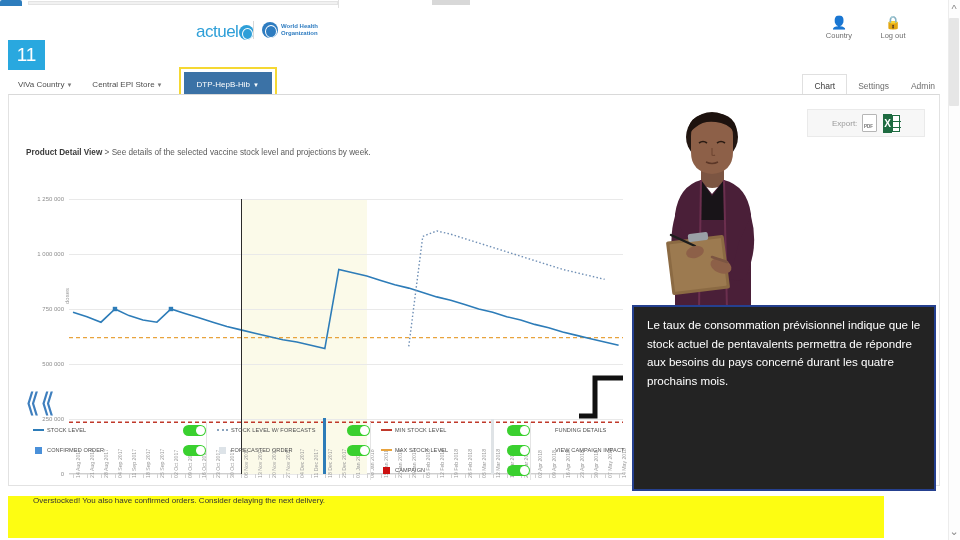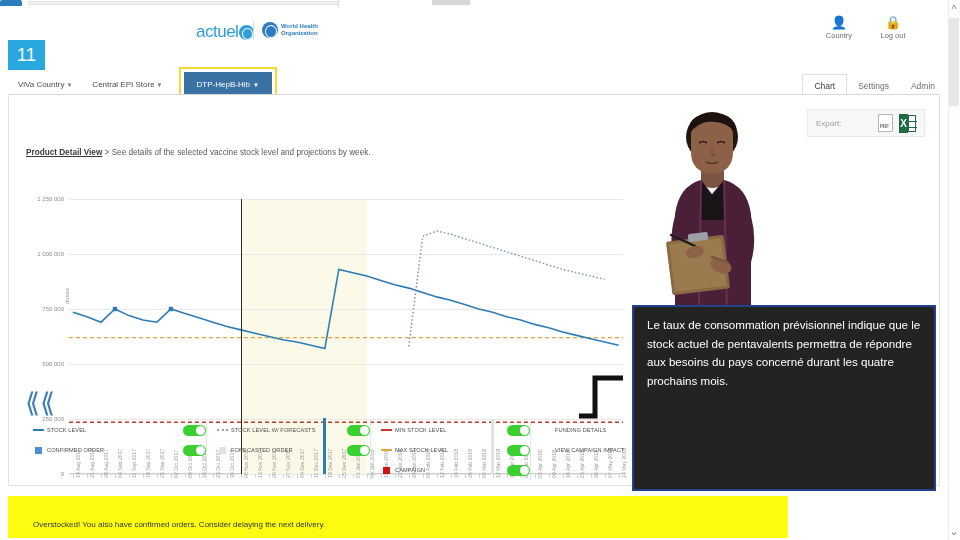--- a/index.html
+++ b/index.html
@@ -66,33 +66,33 @@
   .tab { font-size:8.5px; color:#6e6e6e; padding:6px 11px; cursor:pointer;}
   .tab.active { background:#fff; border:1px solid #e0e0e0; border-bottom:none; color:#3e3e3e;}
 
   
   .card {
     position:absolute; left:8px; top:94px; width:932px; height:392px;
     background:#fff; border:1px solid #e2e2e2; border-top:1px solid #d9d9d9;
   }
   .exportbox {
     position:absolute; right:14px; top:14px; width:118px; height:28px;
-    background:#f7f7f7; border:1px solid #eaeaea; display:flex; align-items:center; padding:0 8px;
+    background:#f7f7f7; border:1px solid #eaeaea; display:flex; align-items:center; padding:0 24px;
   }
   .exportlbl{ font-size:8px; color:#9a9a9a; flex:1;}
   .pdf-ico{ width:15px; height:18px; background:#fff; border:1.3px solid #b5b5b5; border-radius:1px; position:relative; margin-right:6px;}
   .pdf-ico:after{content:"PDF"; position:absolute; left:1px; bottom:2px; font-size:4.5px; font-weight:bold; color:#6d6d6d;}
   .xls-ico{ width:17px; height:19px; background:#fff; position:relative;}
   .xls-ico .xl{ position:absolute; left:0; top:0; width:9px; height:19px; background:#1e6b41; color:#fff; font-size:10px; font-weight:bold; text-align:center; line-height:19px;}
   .xls-ico .grid{ position:absolute; left:9px; top:1px; width:8px; height:17px; border:1px solid #1e6b41;}
   .xls-ico .grid:before{content:""; position:absolute; left:0; top:5px; width:8px; height:1px; background:#1e6b41;}
   .xls-ico .grid:after{content:""; position:absolute; left:0; top:11px; width:8px; height:1px; background:#1e6b41;}
 
   .pdv { position:absolute; left:17px; top:52px; font-size:8.2px; line-height:12px; color:#5a5a5a; width:600px;}
-  .pdv b { color:#3a3a3a;text-decoration:underline; }
+  .pdv b { color:#3a3a3a; }
 
   
   .plot { position:absolute; left:60px; top:104px; width:554px; height:275px; }
   .ylabel {
     position:absolute; left:-5px; top:105px; font-size:6px; color:#9a9a9a;
     transform:rotate(-90deg); transform-origin:left top; white-space:nowrap;
   }
   .ytick { position:absolute; right:100%; margin-right:5px; font-size:6px; color:#8d8d8d; white-space:nowrap; transform:translateY(-50%);}
   .gridline { position:absolute; left:0; width:554px; height:1px; background:#e9e9e9;}
   .forecast-band { position:absolute; top:0; height:275px; background:#fbfae9;}
@@ -118,22 +118,22 @@
   .legmark { width:12px; margin-right:3px; display:flex; align-items:center; justify-content:center; height:10px;}
   .toggle { width:23px; height:11px; border-radius:6px; position:relative; cursor:pointer;}
   .toggle .knob{ position:absolute; top:1px; width:9px; height:9px; border-radius:50%; background:#fff;}
   .toggle.on { background:#3ad02f; }
   .toggle.on .knob{ right:1px; }
   .toggle.off { background:#fff; border:1px solid #cfcfcf;}
   .toggle.off .knob{ left:1px; top:0px; border:1px solid #dcdcdc;}
 
   
   .warning {
-    position:absolute; left:8px; top:496px; width:780px; height:42px;
-    background:#fdfd12; font-size:8px; color:#333; padding:24px 0 0 25px;
+    position:absolute; left:8px; top:496px; width:876px; height:42px;
+    background:#fdfd12; font-size:8px; color:#333; padding:0 0 0 25px;
   }
 
   
   .person { position:absolute; left:655px; top:110px; width:115px; height:200px;}
   .tooltip {
     position:absolute; left:632px; top:305px; width:304px; height:186px;
     background:#232323; border:2.5px solid #25408f; color:#fff;
     font-size:11.6px; line-height:18.5px; padding:9px 10px 0 13px;
   }
   .tooltip-leader { position:absolute; left:575px; top:372px; width:62px; height:48px;}

